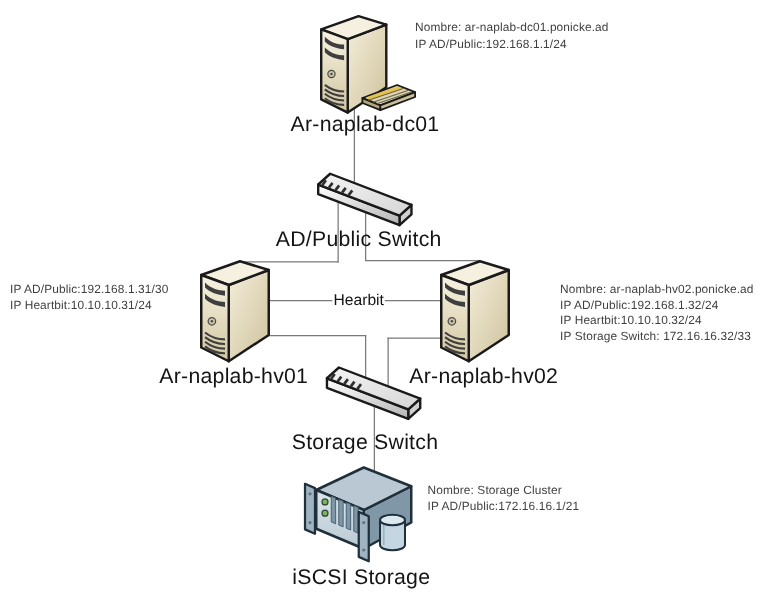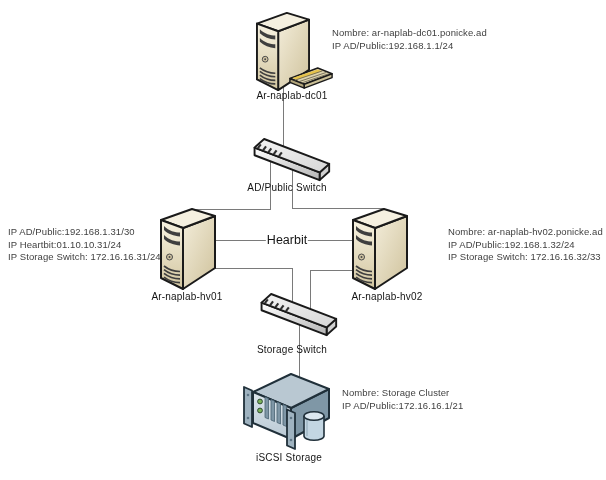--- a/index.html
+++ b/index.html
@@ -5,21 +5,21 @@
   html,body{margin:0;padding:0;background:#fff;}
   .canvas{
     position:relative;width:606px;height:480px;background:#ffffff;overflow:hidden;
     font-family:"Liberation Sans", sans-serif;
   }
   .edge{position:absolute;background:#7a7a7a;}
   .edge.h{height:1px;}
   .edge.v{width:1px;}
   .node-icon{position:absolute;}
   .node-label{
-    position:absolute;font-size:10px;color:#141414;text-align:center;
+    position:absolute;font-size:17px;color:#141414;text-align:center;
     white-space:nowrap;transform:translateX(-50%);letter-spacing:0.2px;
   }
   .edge-label{
     position:absolute;font-size:12.5px;color:#141414;background:#ffffff;
     padding:0 1px;white-space:nowrap;transform:translateX(-50%);text-align:center;
   }
   .annotation{
     position:absolute;font-size:9.5px;line-height:12.5px;color:#3f3f3f;
     white-space:nowrap;letter-spacing:0.1px;
   }
@@ -153,34 +153,34 @@
 
   <div class="node-label" style="left:292px;top:90px">Ar-naplab-dc01</div>
   <div class="node-label" style="left:287px;top:182px">AD/Public Switch</div>
   <div class="node-label" style="left:187px;top:291px">Ar-naplab-hv01</div>
   <div class="node-label" style="left:387px;top:291px">Ar-naplab-hv02</div>
   <div class="node-label" style="left:289px;top:452px">iSCSI Storage</div>
   <div class="node-label" style="left:292px;top:344px">Storage Switch</div>
 
   <div class="edge-label" style="left:287px;top:233px">Hearbit</div>
 
-  <div class="annotation" style="left:332px;top:27px">
+  <div class="annotation" style="left:332px;top:17px">
     <div>Nombre: ar-naplab-dc01.ponicke.ad</div>
     <div>IP AD/Public:192.168.1.1/24</div>
   </div>
 
   <div class="annotation" style="left:8px;top:226px">
     <div>IP AD/Public:192.168.1.31/30</div>
-    <div>IP Heartbit:01.10.10.31/24</div>
-    <div>IP Storage Switch: 172.16.16.31/24</div>
+    <div>IP Heartbit:10.10.10.31/24</div>
   </div>
 
   <div class="annotation" style="left:448px;top:226px">
     <div>Nombre: ar-naplab-hv02.ponicke.ad</div>
     <div>IP AD/Public:192.168.1.32/24</div>
+    <div>IP Heartbit:10.10.10.32/24</div>
     <div>IP Storage Switch: 172.16.16.32/33</div>
   </div>
 
   <div class="annotation" style="left:342px;top:387px">
     <div>Nombre: Storage Cluster</div>
     <div>IP AD/Public:172.16.16.1/21</div>
   </div>
 
 </div>
 

